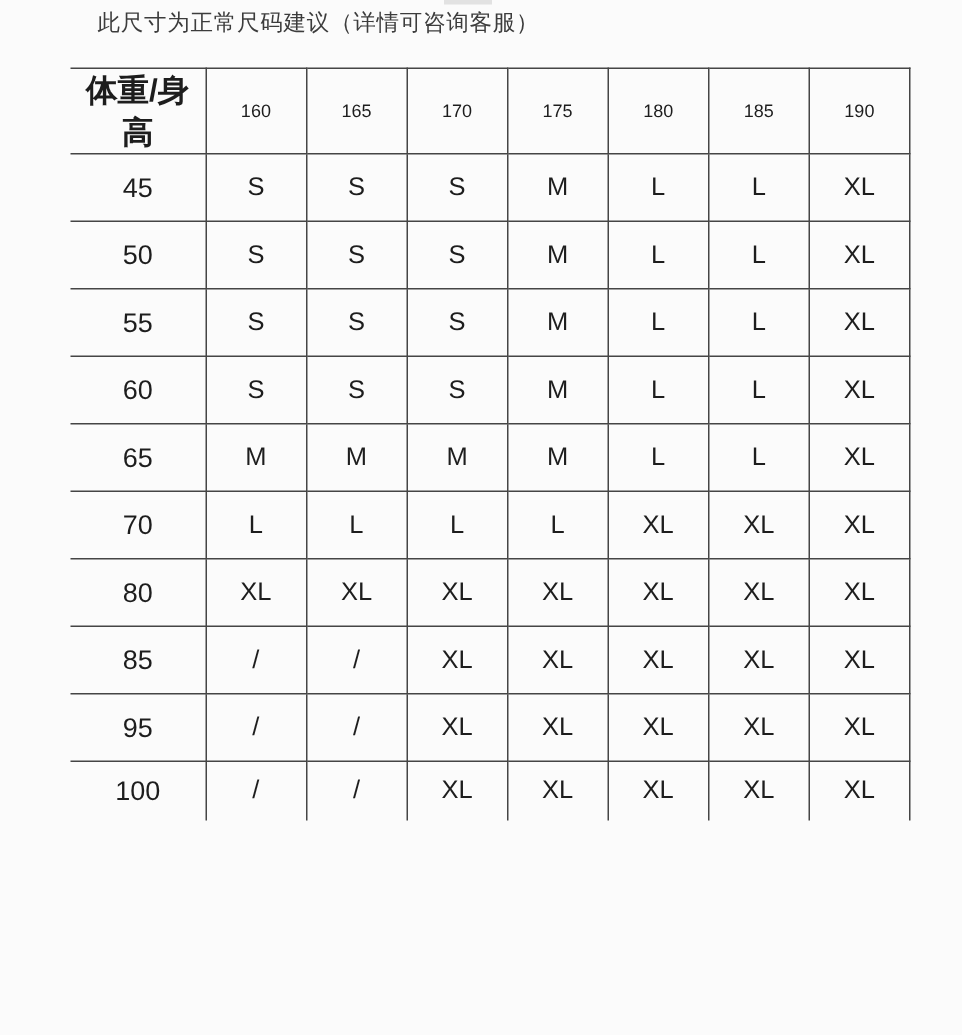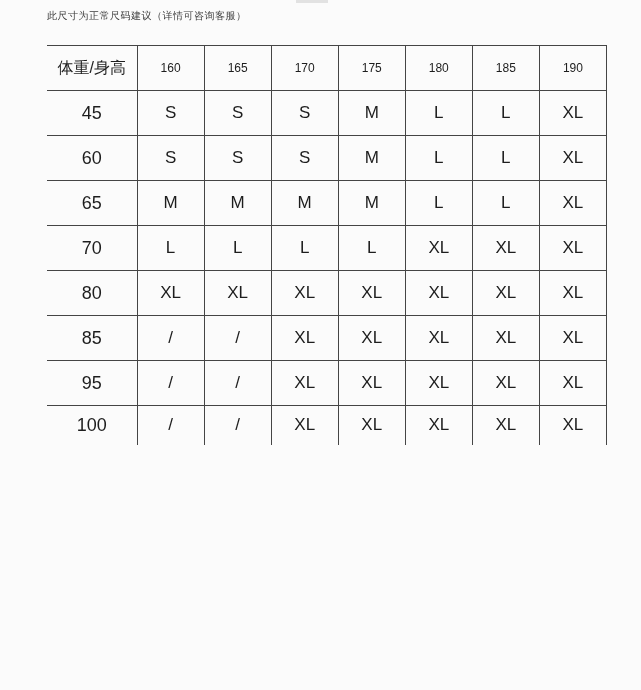--- a/index.html
+++ b/index.html
@@ -15,22 +15,22 @@
     background:var(--bg);
     font-family:"Liberation Sans","DejaVu Sans",sans-serif;
     position:relative;overflow:hidden;
     color:var(--text);
   }
   .top-remnant{
     position:absolute;left:296px;top:0;width:32px;height:3px;
     background:#e2e2e2;
   }
   .size-note{
-    position:absolute;left:47px;top:7px;
-    font-size:10px;line-height:17px;
+    position:absolute;left:65px;top:7px;
+    font-size:15px;line-height:17px;
     color:var(--title);
     letter-spacing:0.5px;
     white-space:nowrap;
   }
   table.size-chart{
     position:absolute;left:47px;top:45px;
     border-collapse:collapse;
     table-layout:fixed;
     width:560px;
   }
@@ -40,21 +40,21 @@
     border:1px solid var(--border);
     text-align:center;vertical-align:middle;
     padding:0;
     font-weight:400;
     color:var(--text);
   }
   
   th:first-child,td:first-child{border-left:none;}
   tbody tr:last-child td{border-bottom:none;}
   thead th{height:45px;font-size:12px;}
-  thead th:first-child{font-size:16px;}
+  thead th:first-child{font-size:21px;font-weight:bold;}
   tbody td{height:45px;font-size:17px;}
   tbody td:first-child{font-size:18px;}
   tbody tr:last-child td{height:39px;}
 </style>
 </head>
 <body>
 
 <div class="top-remnant"></div>
 
 <div class="size-note">此尺寸为正常尺码建议（详情可咨询客服）</div>
@@ -78,20 +78,40 @@
         <th>170</th>
         <th>175</th>
         <th>180</th>
         <th>185</th>
         <th>190</th>
       </tr>
   </thead>
   <tbody>
       <tr>
         <td>45</td>
+        <td>S</td>
+        <td>S</td>
+        <td>S</td>
+        <td>M</td>
+        <td>L</td>
+        <td>L</td>
+        <td>XL</td>
+      </tr>
+      <tr>
+        <td>50</td>
+        <td>S</td>
+        <td>S</td>
+        <td>S</td>
+        <td>M</td>
+        <td>L</td>
+        <td>L</td>
+        <td>XL</td>
+      </tr>
+      <tr>
+        <td>55</td>
         <td>S</td>
         <td>S</td>
         <td>S</td>
         <td>M</td>
         <td>L</td>
         <td>L</td>
         <td>XL</td>
       </tr>
       <tr>
         <td>60</td>

